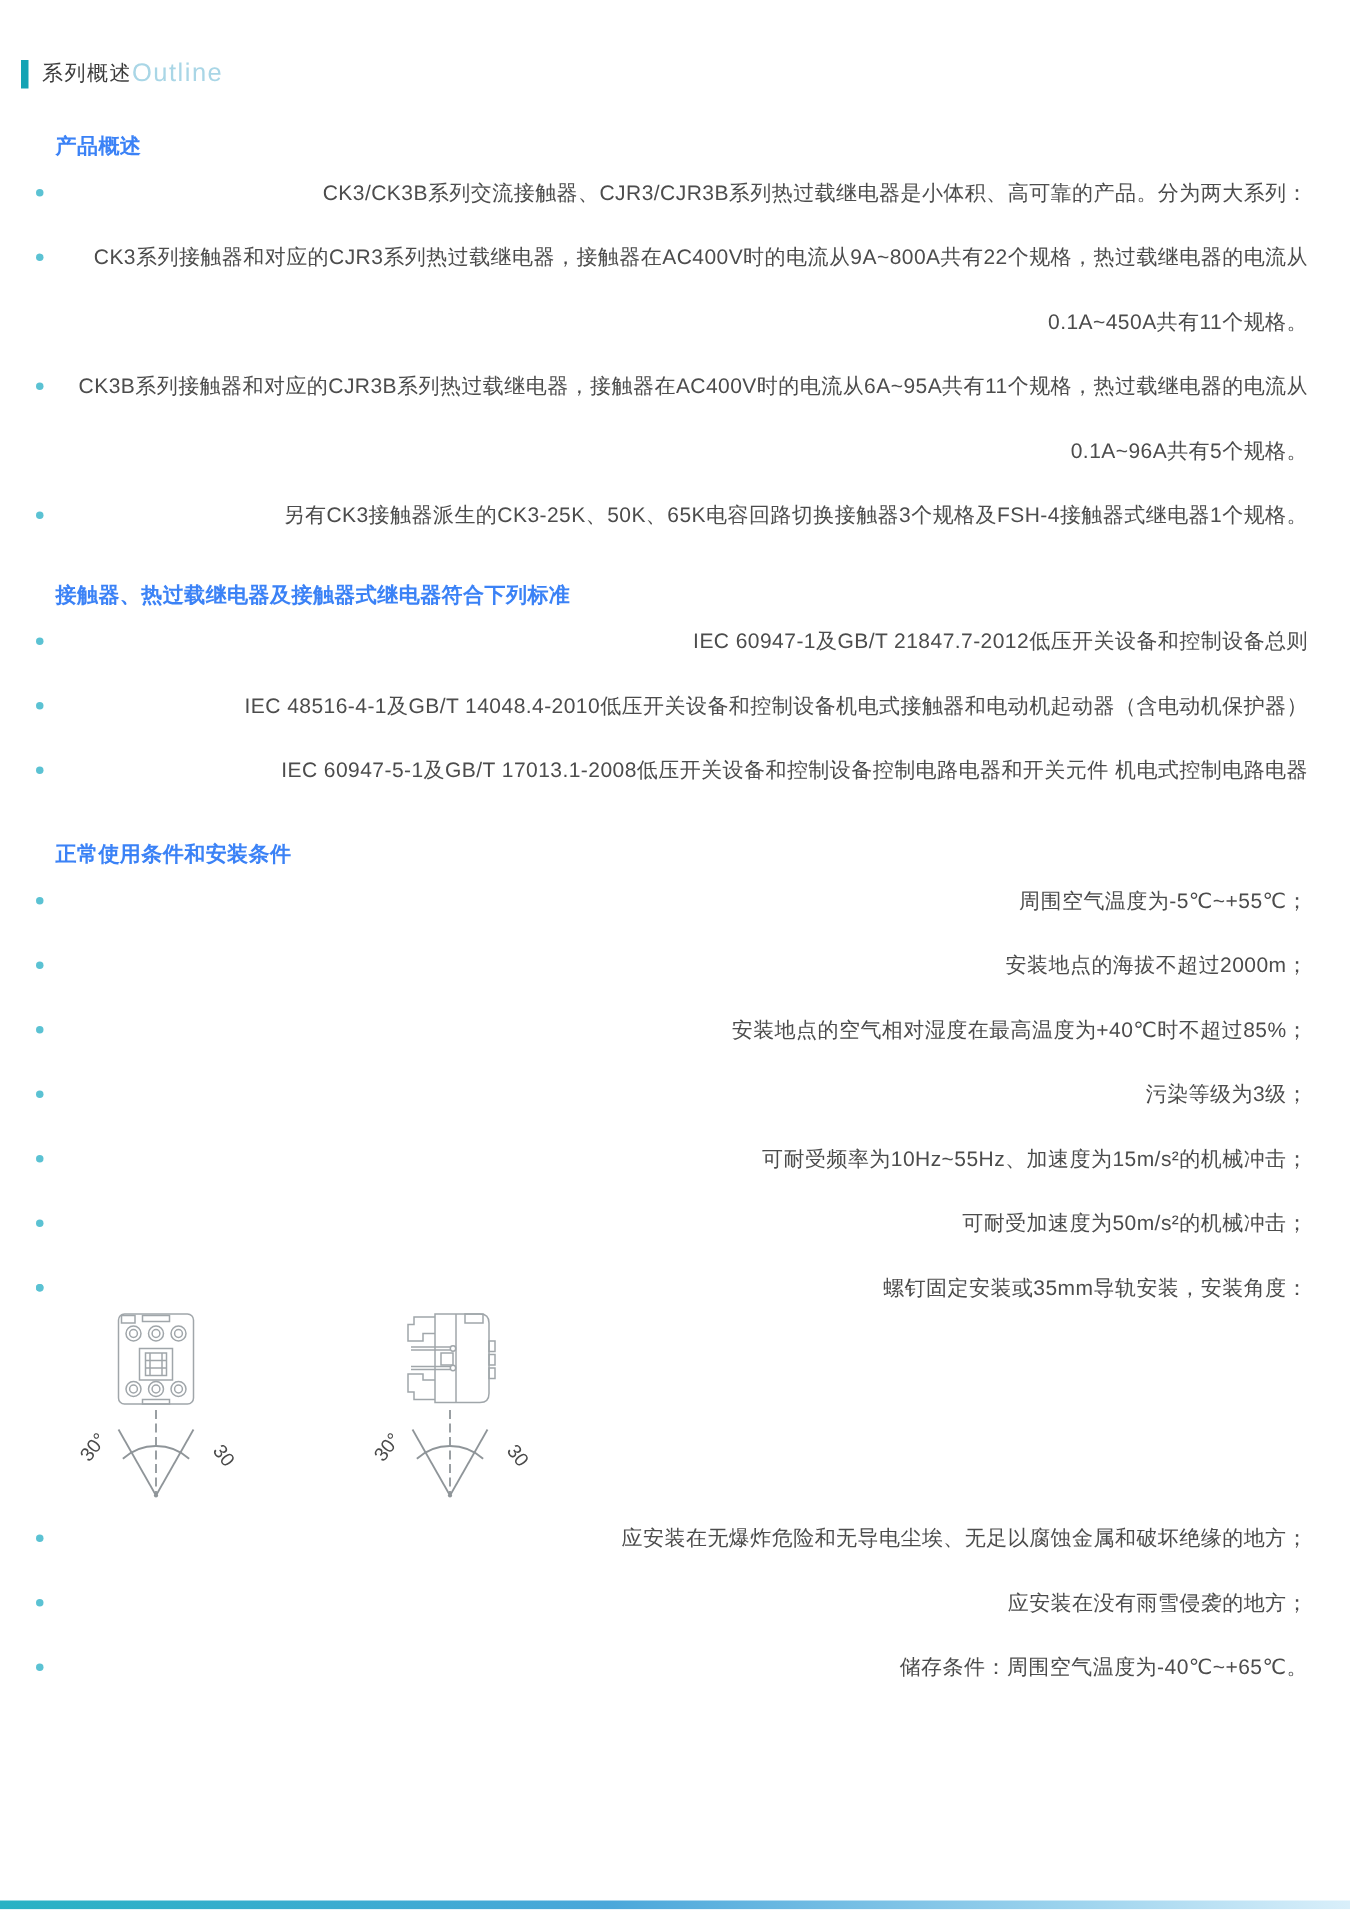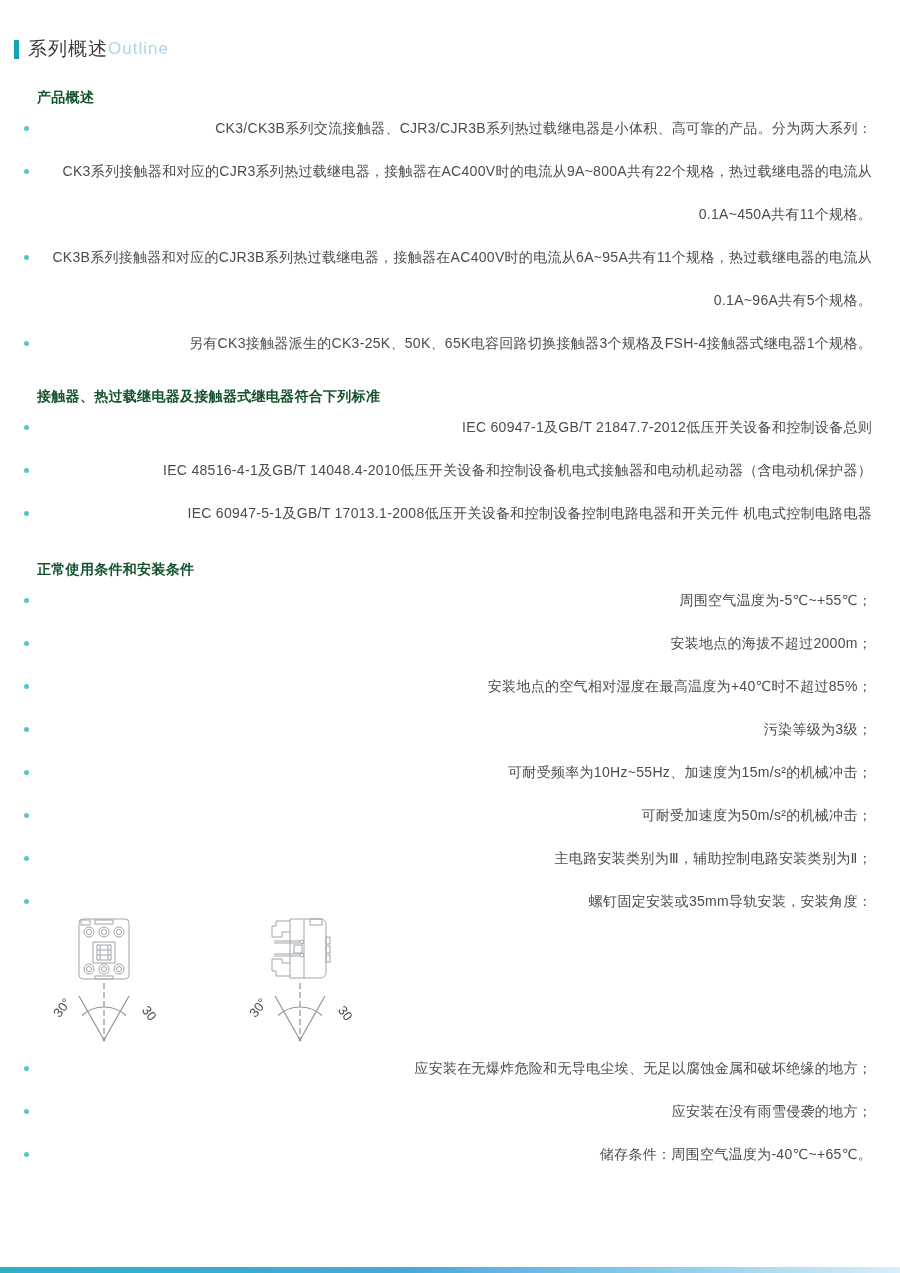--- a/index.html
+++ b/index.html
@@ -7,25 +7,25 @@
     position:relative;
     width:900px;height:1273px;
     background:#ffffff;
     overflow:hidden;
     font-family:"Liberation Sans","DejaVu Sans",sans-serif;
     color:#4c4c4c;
   }
   
   .header{display:flex;align-items:center;margin:38px 0 0 14px;height:22px;}
   .accent-bar{width:5px;height:19px;background:#14a3b4;margin-right:9px;}
-  .title-zh{font-size:19px;color:#3c3c3c;letter-spacing:1px;}
+  .title-zh{font-size:14px;color:#3c3c3c;letter-spacing:1px;}
   .title-en{font-size:17px;color:#a9d6e6;margin-left:0;letter-spacing:1px;}
   
   .sec-heading{
-    margin-left:37px;font-size:14px;font-weight:bold;color:#14532d;
+    margin-left:37px;font-size:14px;font-weight:bold;color:#3b82f6;
     line-height:19px;letter-spacing:0.3px;
   }
   .h1{margin-top:28px;}
   .h2{margin-top:22px;}
   .h3{margin-top:25px;}
   
   ul.blist{list-style:none;margin:0 28px 0 24px;padding:0;text-align:right;}
   ul.blist li{
     position:relative;padding-left:14px;
     font-size:14px;line-height:43px;color:#4c4c4c;letter-spacing:0.3px;
@@ -78,21 +78,21 @@
   </ul>
 
   <div class="sec-heading h3">正常使用条件和安装条件</div>
   <ul class="blist ul3">
     <li><span class="dot"></span><span>周围空气温度为-5℃~+55℃；</span></li>
     <li><span class="dot"></span><span>安装地点的海拔不超过2000m；</span></li>
     <li><span class="dot"></span><span>安装地点的空气相对湿度在最高温度为+40℃时不超过85%；</span></li>
     <li><span class="dot"></span><span>污染等级为3级；</span></li>
     <li><span class="dot"></span><span>可耐受频率为10Hz~55Hz、加速度为15m/s²的机械冲击；</span></li>
     <li><span class="dot"></span><span>可耐受加速度为50m/s²的机械冲击；</span></li>
-    <li><span class="dot"></span><span>主电路安装类别为Ⅲ，辅助控制电路安装类别为Ⅱ；</span></li>
+    <li><span class="dot"></span></li>
     <li><span class="dot"></span><span>螺钉固定安装或35mm导轨安装，安装角度：</span></li>
   </ul>
 
   <div class="figure-row">
     <div class="fig-group">
       <div class="drawing">
         <svg width="54" height="66" viewBox="0 0 54 66">
           <rect class="draw-stroke" x="2" y="2" width="50" height="60" rx="4"></rect>
           <rect class="draw-stroke" x="4" y="3" width="9" height="5"></rect>
           <rect class="draw-stroke" x="18" y="3" width="18" height="4"></rect>

